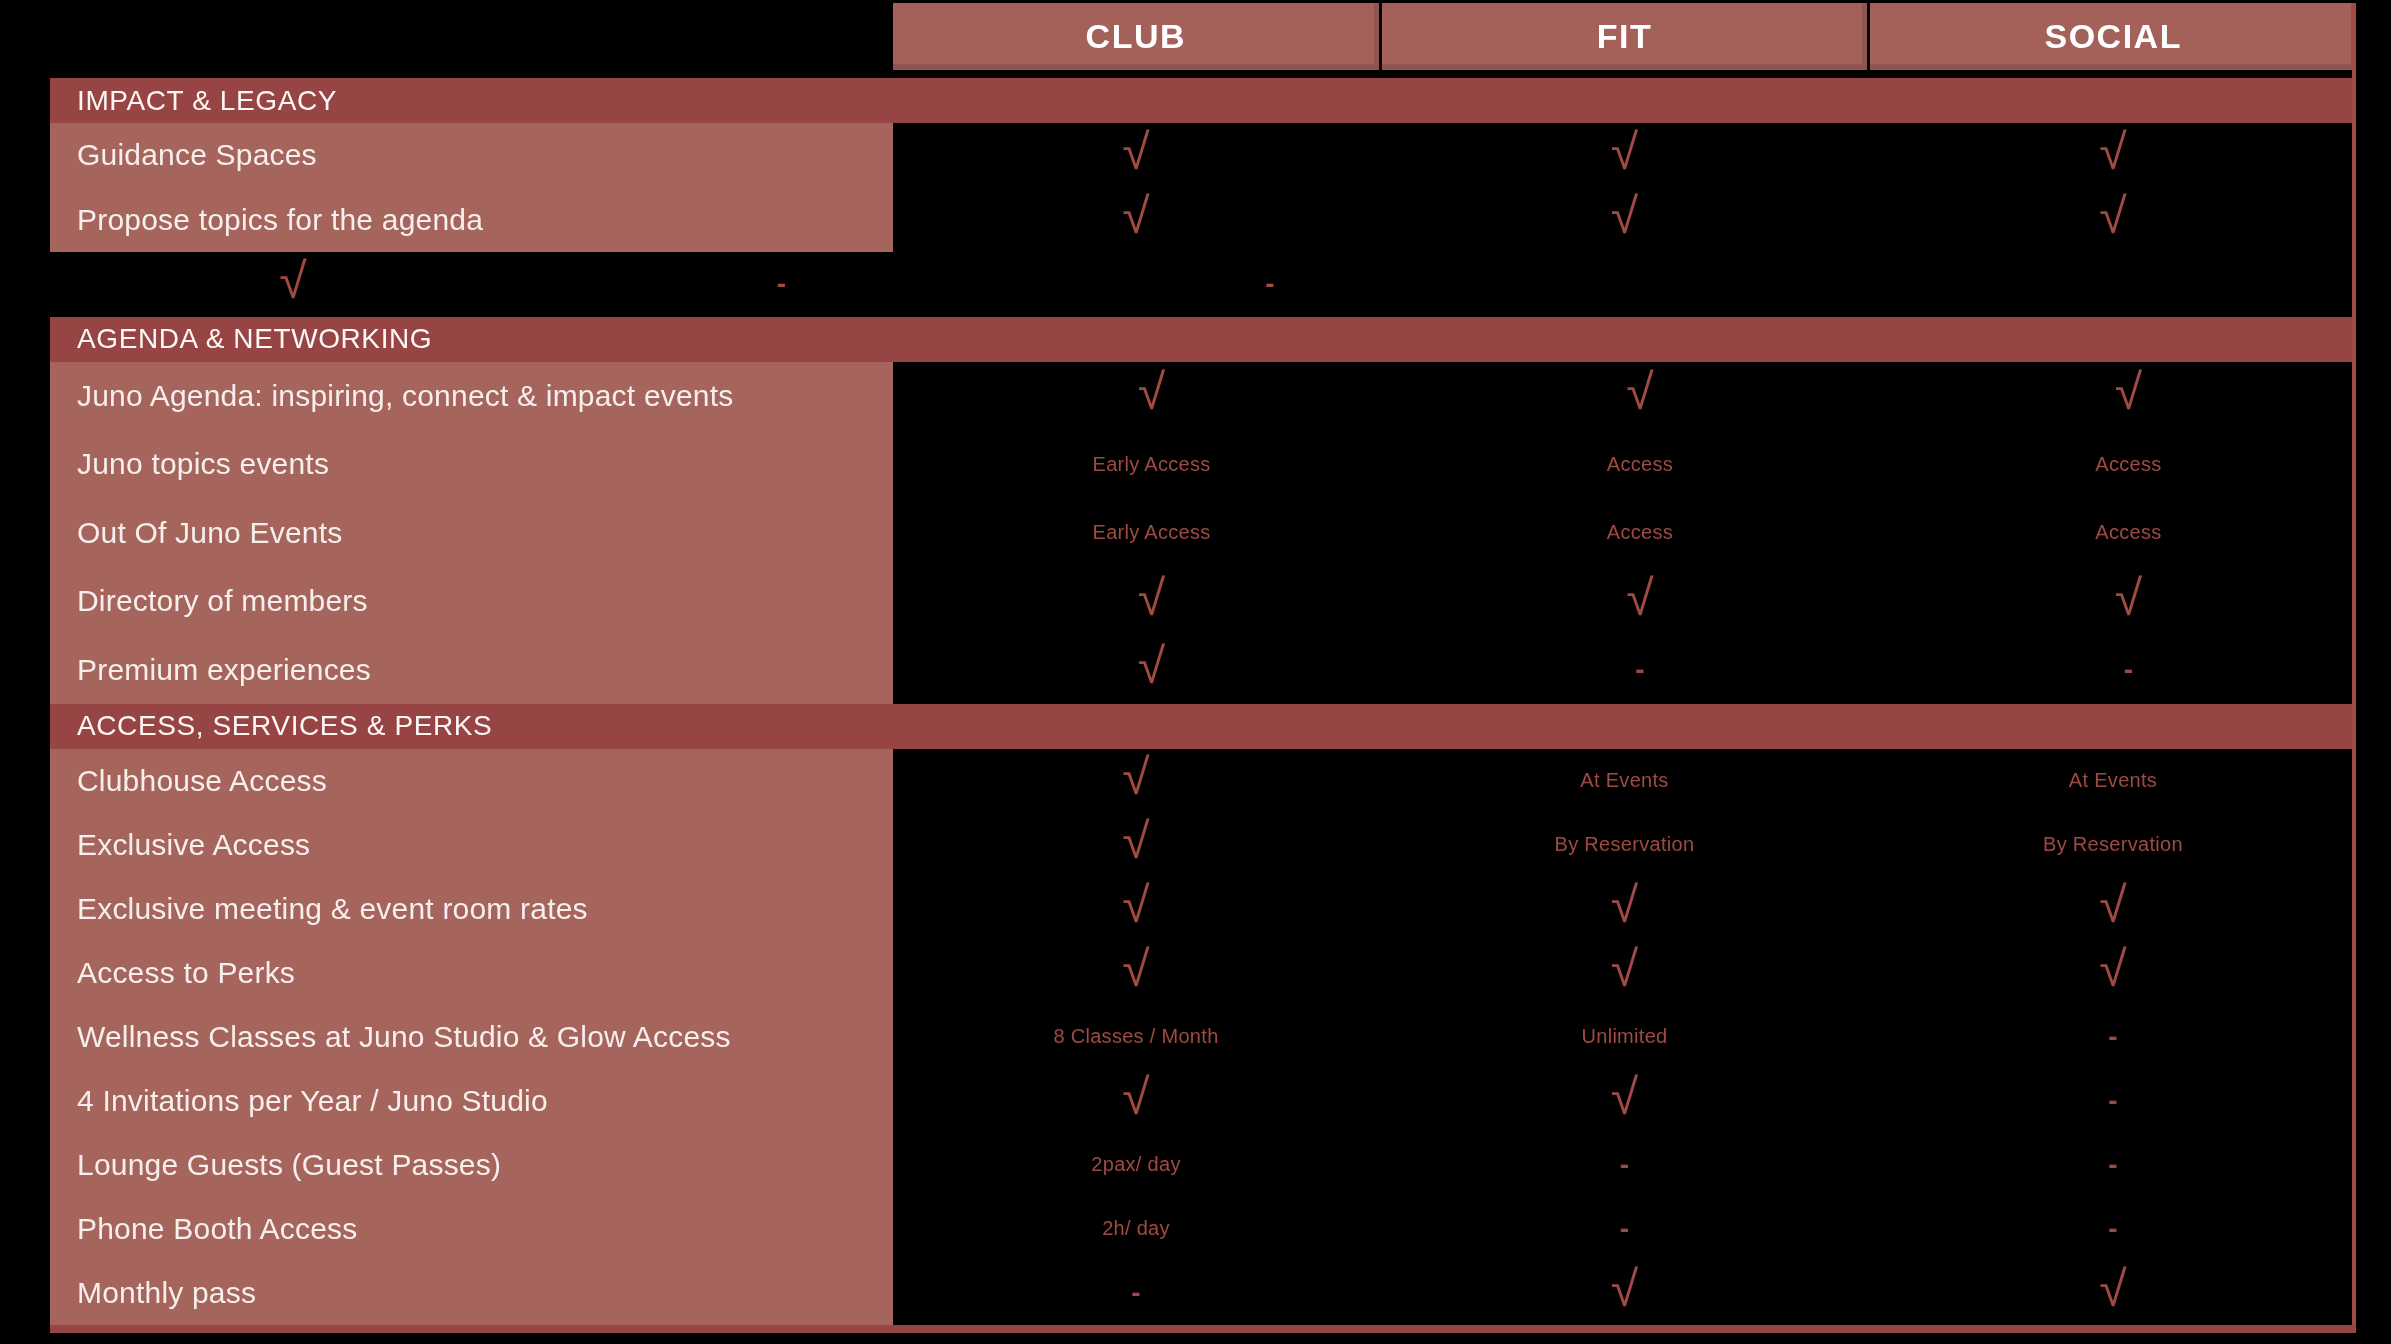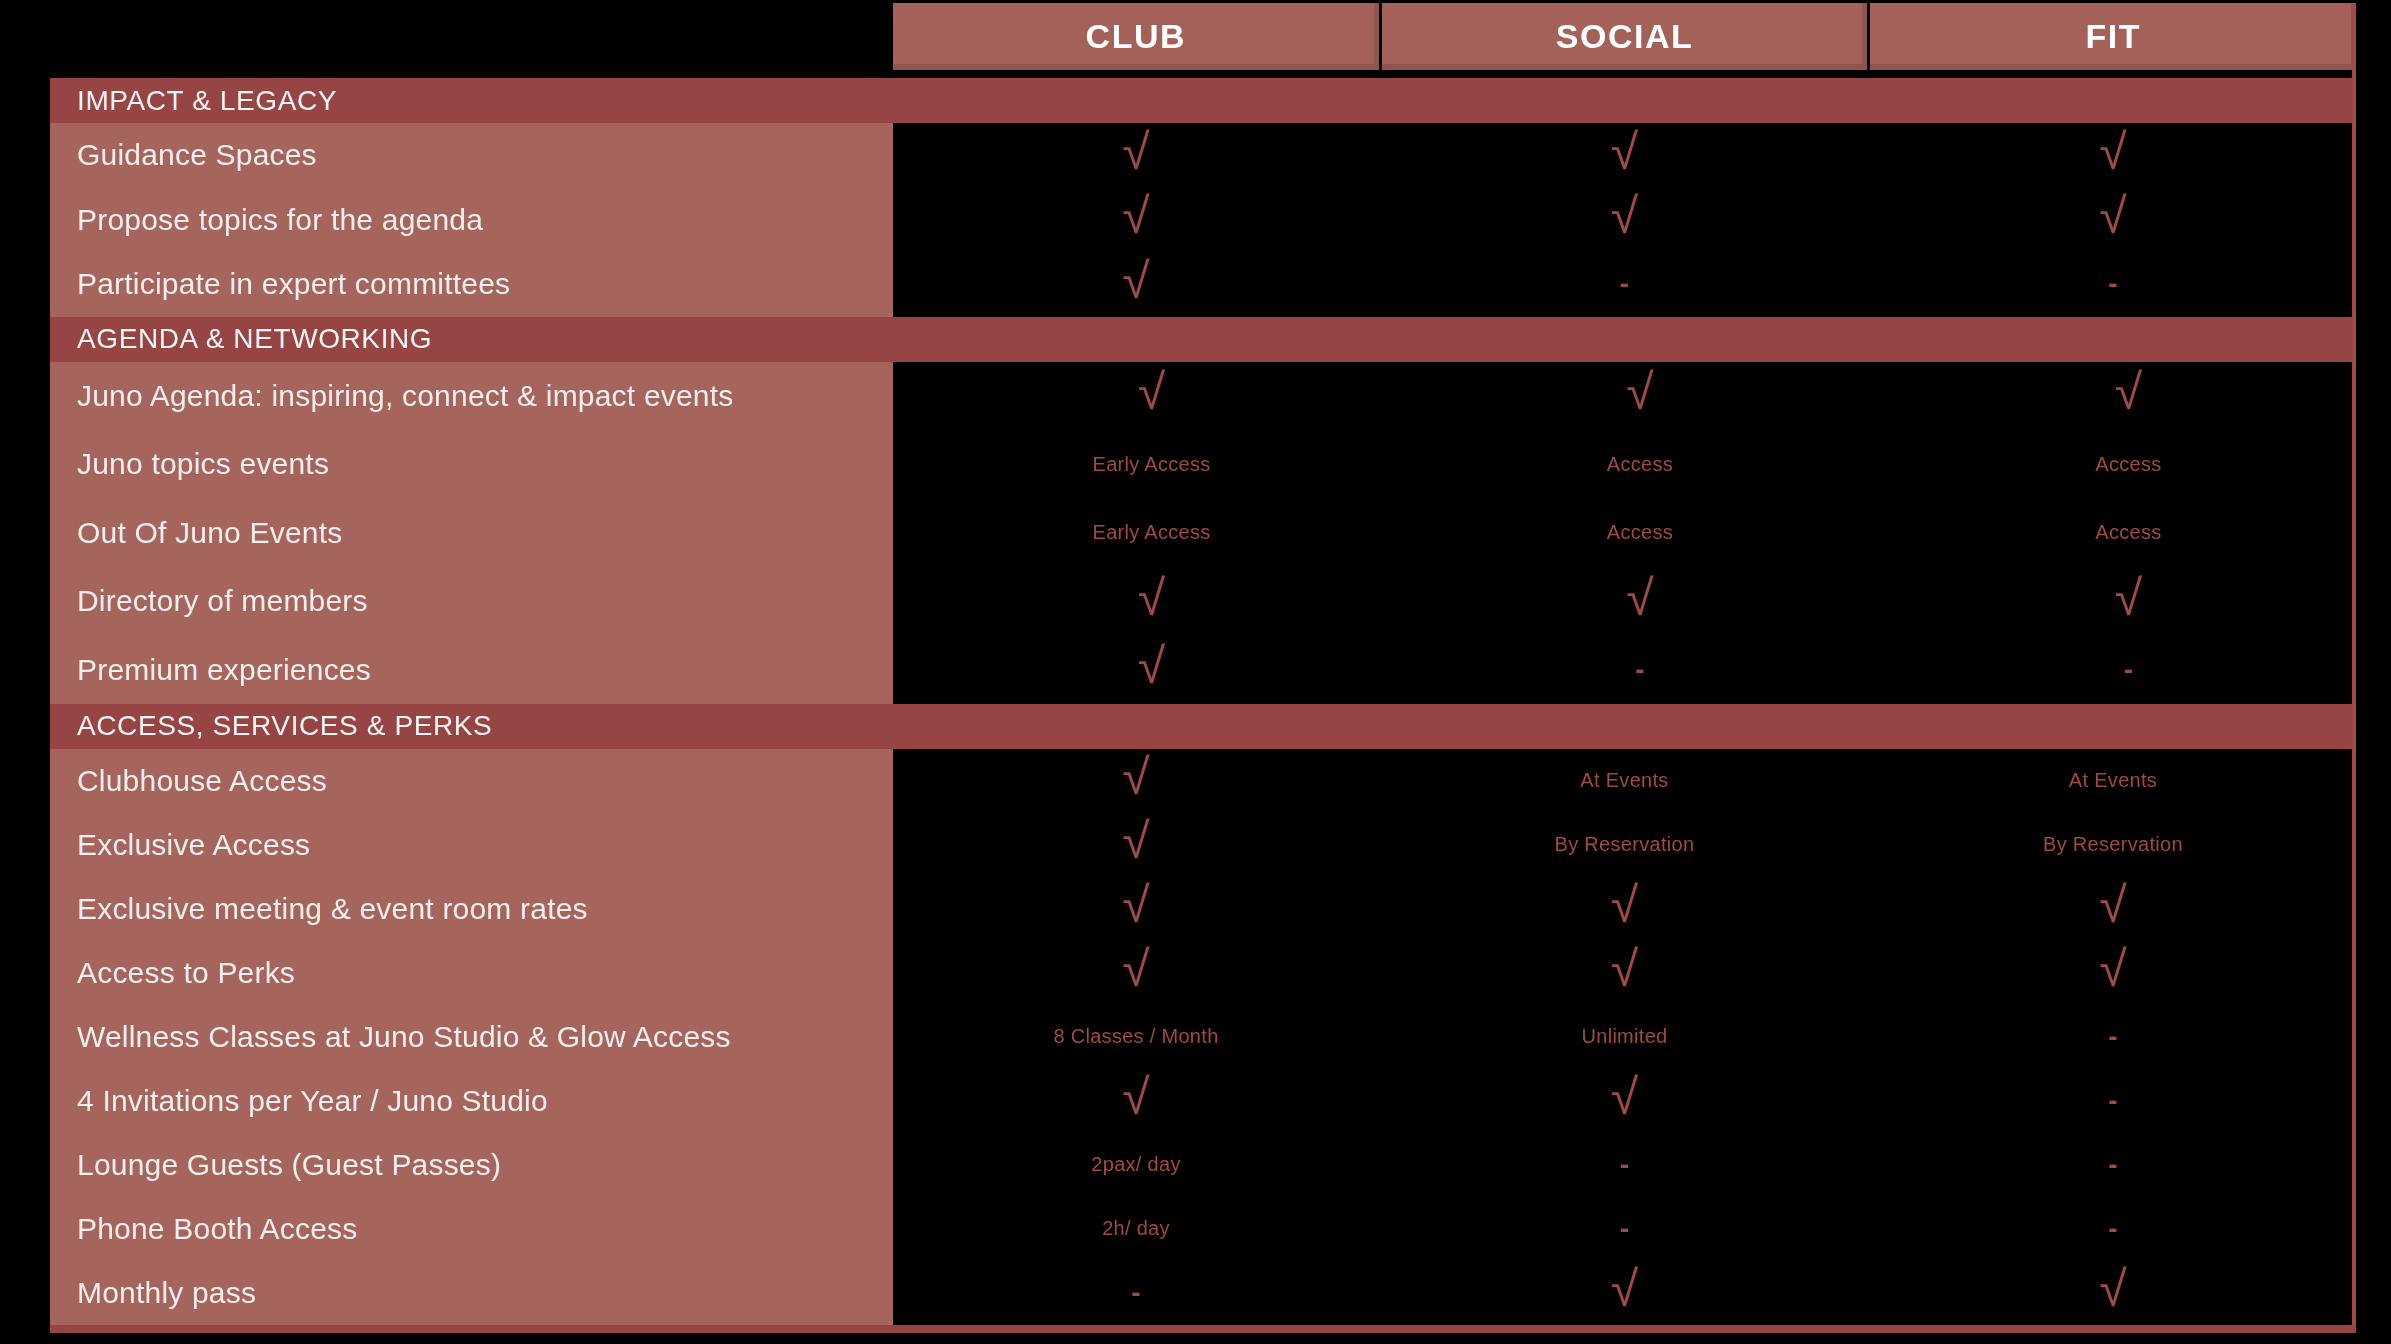--- a/index.html
+++ b/index.html
@@ -71,22 +71,22 @@
   }
 </style>
 </head>
 <body>
 
 <div class="stage" style="--bg: #000000; --panel: #a5655c; --panelHead: #a4615a; --band: #974544; --accent: #9f4a42;">
   <div class="table">
 
     <div class="header-row">
       <div class="hbox">CLUB</div>
+      <div class="hbox">FIT</div>
       <div class="hbox">SOCIAL</div>
-      <div class="hbox">FIT</div>
     </div>
 
     <div class="body" id="table-body">
         <div class="section sec-0">
           <div class="band">IMPACT &amp; LEGACY</div>
           <div class="row">
             <div class="label-cell">Guidance Spaces</div>
             <div class="val-cell val-club">
               <span class="check">√</span>
             </div>
@@ -103,21 +103,20 @@
               <span class="check">√</span>
             </div>
             <div class="val-cell val-fit">
               <span class="check">√</span>
             </div>
             <div class="val-cell val-social">
               <span class="check">√</span>
             </div>
           </div>
           <div class="row">
-            <div class="label-cell">Participate in expert committees</div>
             <div class="val-cell val-club">
               <span class="check">√</span>
             </div>
             <div class="val-cell val-fit">
               <span class="dash">-</span>
             </div>
             <div class="val-cell val-social">
               <span class="dash">-</span>
             </div>
           </div>

